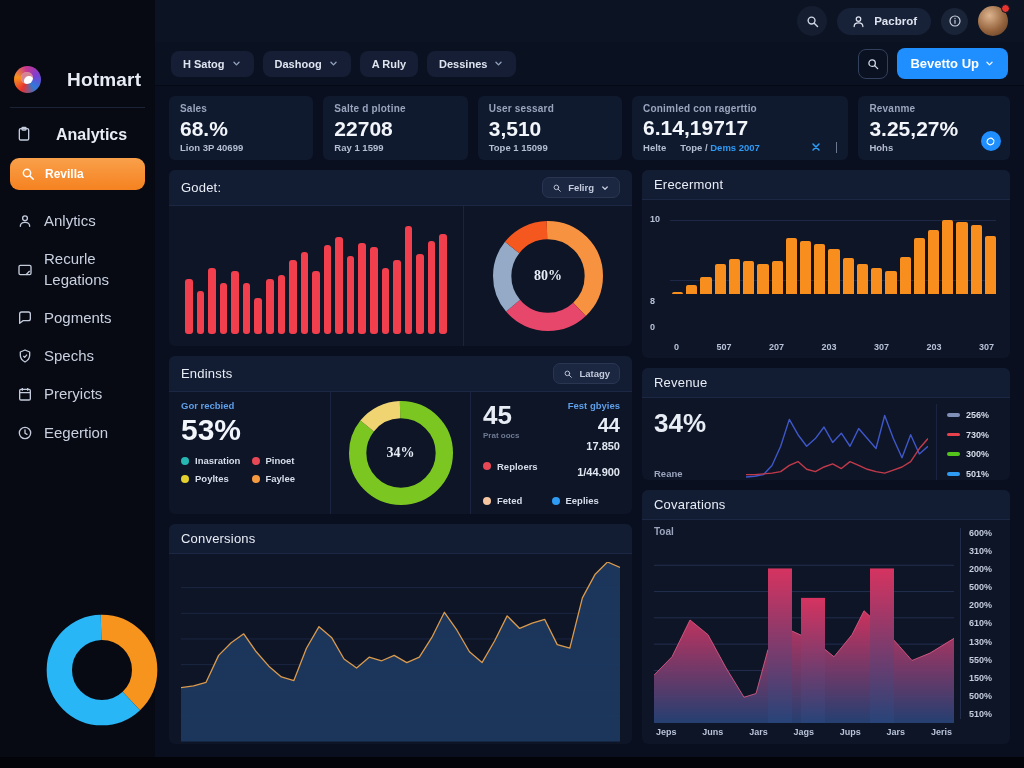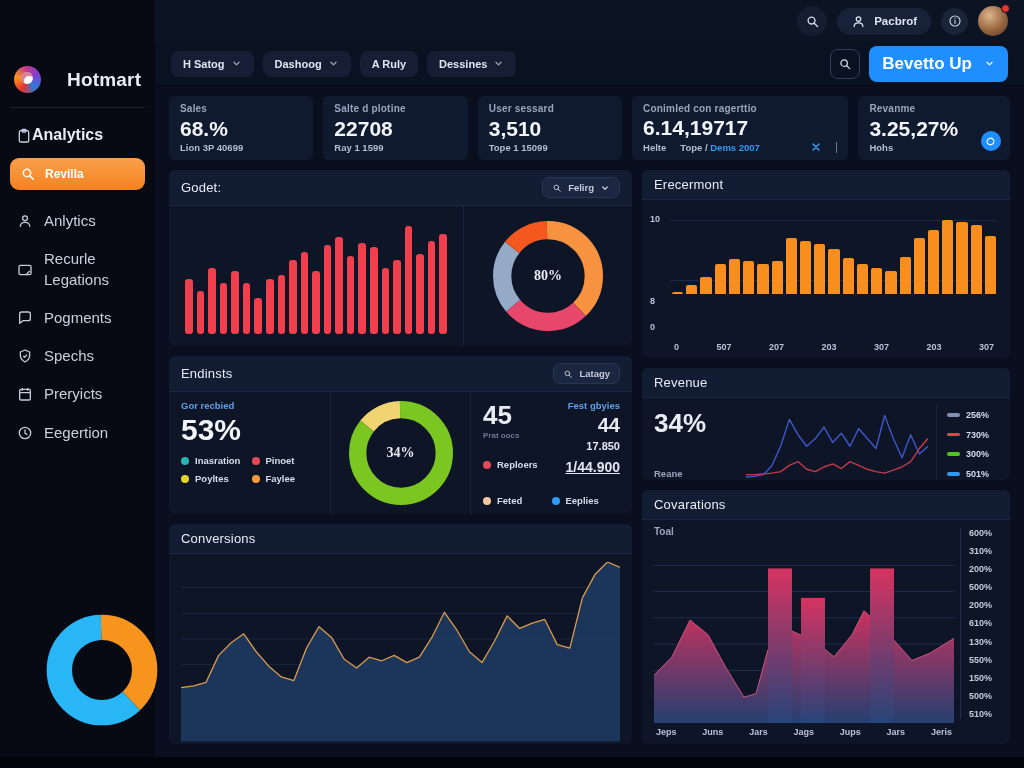--- a/index.html
+++ b/index.html
@@ -9,21 +9,21 @@
 
   
   .sidebar { width:155px; background:#070a13; display:flex; flex-direction:column; padding:14px 0 0 0; position:relative; z-index:2;}
   .logo-row { display:flex; align-items:center; gap:26px; padding:4px 12px 14px 14px;margin-top:48px; }
   .logo-mark { width:27px; height:27px; border-radius:50%;
     background:conic-gradient(from 210deg, #e8332e, #f7941e, #c6368f, #7b3fd4, #2d7bd9, #e8332e); position:relative; }
   .logo-mark::after{ content:""; position:absolute; left:7px; top:6px; width:12px; height:12px; border-radius:50%;
     background:#fff; box-shadow:2px 3px 0 1px rgba(180,30,60,.55) inset; }
   .logo-text { font-size:19px; font-weight:800; letter-spacing:.2px; }
   .sb-divider { height:1px; background:#1b2337; margin:0 10px 16px 10px; }
-  .sb-title { display:flex; align-items:flex-end; gap:0; padding:2px 14px 12px 16px; font-size:16px; font-weight:700; }
+  .sb-title { display:flex; align-items:flex-start; gap:24px; padding:2px 14px 12px 16px; font-size:16px; font-weight:700; }
   .sb-active { display:flex; align-items:center; gap:9px; margin:2px 10px 12px 10px; padding:8px 10px;
     background:linear-gradient(180deg,#f9a04b,#f58220); border-radius:9px; font-size:12px; font-weight:700; color:#fff; cursor:pointer;}
   .sb-item { display:flex; align-items:center; gap:11px; padding:9px 12px 9px 17px; font-size:15px; color:#c9d1e0; cursor:pointer; line-height:1.35;}
   .sb-item .ic, .sb-title .ic, .sb-active .ic { width:16px; height:16px; flex:0 0 16px; color:#c3cbdc; }
   .sb-item span.lbl { max-width:92px; }
   .sb-donut { margin-top:auto; margin-left:46px; margin-bottom:42px; width:112px; height:112px; }
   .sb-donut svg { width:100%; height:100%; }
 
   
   .main { flex:1; display:flex; flex-direction:column; background:#0a0f1f; }
@@ -37,21 +37,21 @@
     background:radial-gradient(circle at 38% 32%, #dcb48e, #96653f 55%, #59361f); }
   .avatar .dot { position:absolute; top:-2px; right:-2px; width:9px; height:9px; border-radius:50%; background:#e8332e; border:1.5px solid #0c1322;}
 
   .navbar { height:44px; background:#0a1120; display:flex; align-items:center; gap:9px; padding:0 16px; border-bottom:1px solid #060a14;}
   .nav-btn { display:flex; align-items:center; gap:6px; background:#151e34; border-radius:8px; padding:7px 12px;
     font-size:11px; font-weight:700; color:#dfe5f0; cursor:pointer; }
   .nav-btn .ic { width:11px; height:11px; color:#93a0bb; }
   .nav-spacer { flex:1; }
   .sq-btn { width:30px; height:30px; border:1px solid #333f5e; border-radius:8px; display:flex; align-items:center; justify-content:center; color:#d6ddea; cursor:pointer;}
   .sq-btn .ic { width:14px; height:14px; }
-  .cta-btn { display:flex; align-items:center; gap:12px; background:#1f8fff; border-radius:8px; padding:8px 13px; font-size:17px; font-weight:700; color:#fff; cursor:pointer;}
+  .cta-btn { display:flex; align-items:center; gap:5px; background:#1f8fff; border-radius:8px; padding:8px 13px; font-size:13px; font-weight:700; color:#fff; cursor:pointer;}
   .cta-btn .ic { width:11px; height:11px; color:#e8f2ff; }
 
   .content { flex:1; padding:10px 14px 0 14px; display:flex; flex-direction:column; gap:10px; }
 
   
   .kpi-row { display:flex; gap:10px; height:64px; }
   .kpi { background:#101a2f; border-radius:6px; padding:7px 11px; display:flex; flex-direction:column; justify-content:space-between; position:relative;}
   .kpi1,.kpi2,.kpi3 { flex:1.02; } .kpi4 { flex:1.62; } .kpi5 { flex:1.08; }
   .kpi .k-label { font-size:10px; color:#9aa4bd; font-weight:600; letter-spacing:.2px;}
   .kpi .k-value { font-size:21px; font-weight:700; color:#f2f5fa; line-height:1; }
@@ -108,21 +108,21 @@
   .end-col2 { width:140px; border-right:1px solid #1a2440; display:flex; align-items:center; justify-content:center;}
   .end-col2 .donut-wrap { width:104px; height:104px; }
   .end-col3 { flex:1; padding:8px 12px; position:relative; font-weight:700;}
   .end-toplab { position:absolute; top:8px; right:12px; font-size:9.5px; color:#5f9fe8;}
   .end3-row { display:flex; justify-content:space-between; align-items:flex-start; }
   .end3-45 { font-size:26px; font-weight:800; }
   .end3-sub { font-size:8px; color:#6e7993; }
   .end3-vals { text-align:right; margin-top:12px; line-height:1.35;}
   .end3-44 { font-size:20px; font-weight:800; }
   .end3-v2 { font-size:11px; color:#e2e8f2; }
-  .end3-v3 { font-size:14px; color:#e2e8f2; margin-top:5px;text-decoration:underline;}
+  .end3-v3 { font-size:11px; color:#e2e8f2; margin-top:12px;}
   .end3-leg { position:absolute; left:12px; right:12px; bottom:8px; top:62px; display:grid; grid-template-columns:1fr 1fr; align-content:space-between;}
   .end3-leg .lg-item { font-size:9.5px; }
 
   
   .revenue { height:112px; }
   .rev-body { flex:1; display:flex; align-items:stretch; padding:6px 10px 8px 12px; gap:8px;}
   .rev-left { width:84px; display:flex; flex-direction:column; justify-content:space-between; padding:4px 0 2px 0;}
   .rev-val { font-size:26px; font-weight:800; }
   .rev-sub { font-size:9.5px; color:#9aa4bd; font-weight:600;}
   .rev-chart { flex:1; } .rev-chart svg { width:100%; height:100%; }

